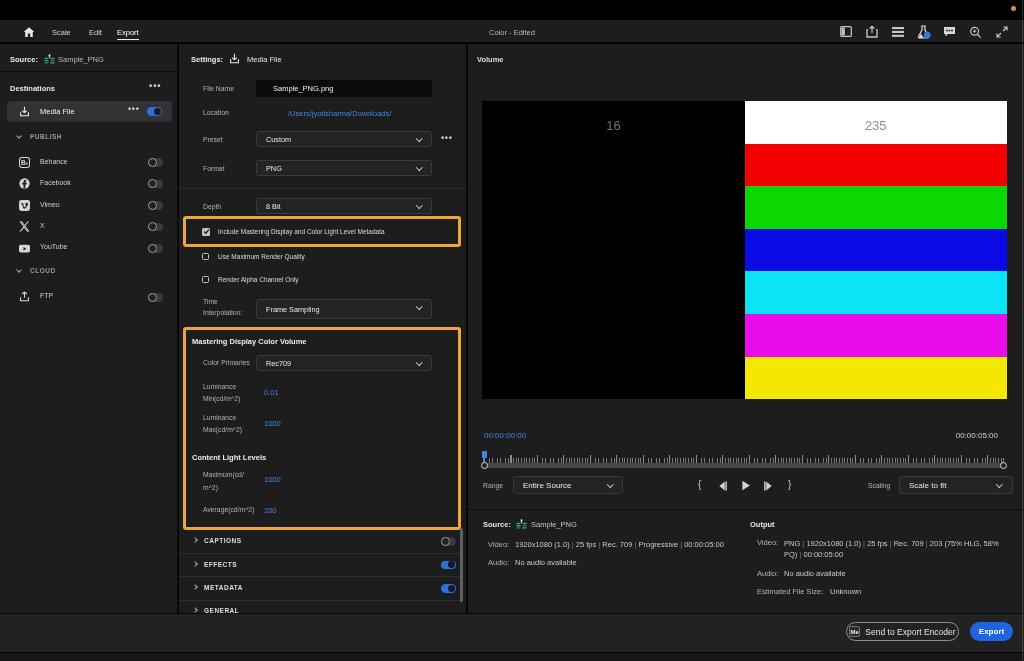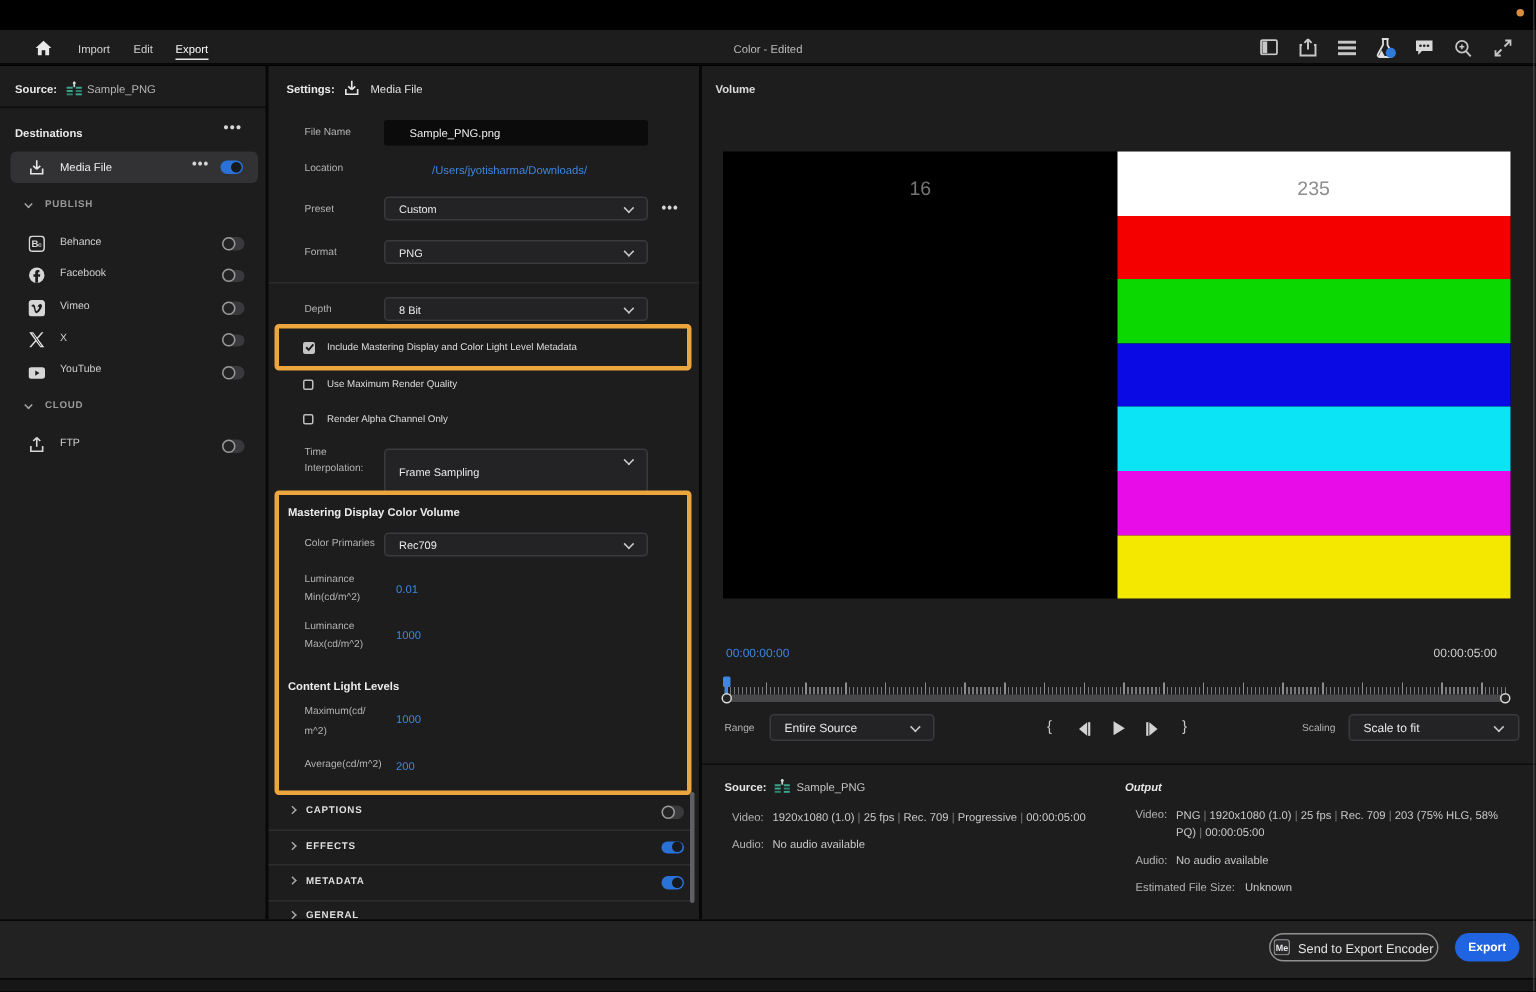--- a/index.html
+++ b/index.html
@@ -36,21 +36,21 @@
 <div id="app">
 
   <div class="abs" style="left:0;top:0;width:1024px;height:20px;background:#000;"></div>
   <div class="abs" style="left:1011px;top:6px;width:5px;height:5px;border-radius:50%;background:#d98e3f;"></div>
 
   <div class="abs" style="left:0;top:20px;width:1024px;height:23px;background:#1d1d1e;border-bottom:1px solid #070707;"></div>
   <div id="hdr">
     <svg class="ico" style="left:23px;top:25.5px;" width="12" height="12" viewBox="0 0 16 16">
       <path d="M8 1.6 L15 8 H13 V14.5 H9.6 V10 H6.4 V14.5 H3 V8 H1 Z" fill="#e8e8e8"></path>
     </svg>
-    <div class="abs" style="left:52px;top:27.8px;color:#d2d2d2;font-size:7.5px;">Import</div>
+    <div class="abs" style="left:52px;top:27.8px;color:#d2d2d2;font-size:7.5px;">Scale</div>
     <div class="abs" style="left:89px;top:27.8px;color:#d2d2d2;font-size:7.5px;">Edit</div>
     <div class="abs" style="left:117px;top:27.8px;color:#ffffff;font-size:7.5px;">Export</div>
     <div class="abs" style="left:117px;top:38.5px;width:22px;height:1.2px;background:#e9e9e9;"></div>
     <div class="abs" style="left:512px;top:28px;transform:translateX(-50%);color:#bcbcbc;font-size:7.5px;">Color - Edited</div>
 
     <svg class="ico" style="left:840px;top:26px;" width="12" height="11" viewBox="0 0 12 11">
       <rect x="0.7" y="0.7" width="10.6" height="9.6" rx="1" fill="none" stroke="#c6c6c6" stroke-width="1.2"></rect>
       <rect x="1.6" y="1.6" width="3.2" height="7.8" fill="#c6c6c6"></rect>
     </svg>
     <svg class="ico" style="left:866px;top:25px;" width="12" height="13" viewBox="0 0 12 13">
@@ -201,21 +201,21 @@
     <div class="cbl" style="left:218px;top:228.3px;">Include Mastering Display and Color Light Level Metadata</div>
 
     <div class="cb" style="left:202px;top:252.5px;"></div>
     <div class="cbl" style="left:218px;top:252.8px;">Use Maximum Render Quality</div>
 
     <div class="cb" style="left:202px;top:276px;"></div>
     <div class="cbl" style="left:218px;top:275.8px;">Render Alpha Channel Only</div>
 
     <div class="lab" style="left:203px;top:297.6px;">Time</div>
     <div class="lab" style="left:203px;top:308.6px;">Interpolation:</div>
-    <div class="dd" style="left:256px;top:299px;width:176px;height:31px;">Frame Sampling</div>
+    <div class="dd" style="left:256px;top:299px;width:176px;height:20px;">Frame Sampling</div>
     <div class="chev" style="left:417px;top:304px;"></div>
 
     <div class="abs" style="left:183px;top:327px;width:278px;height:203px;border:3px solid #eca63d;border-radius:3px;"></div>
     <div class="abs b" style="left:192px;top:336.7px;color:#ececec;font-size:7.5px;">Mastering Display Color Volume</div>
 
     <div class="lab" style="left:203px;top:359.1px;">Color Primaries</div>
     <div class="dd" style="left:256px;top:355px;width:176px;height:16px;">Rec709</div>
     <div class="chev" style="left:417px;top:360px;"></div>
 
     <div class="lab" style="left:203px;top:382.6px;">Luminance</div>
@@ -316,21 +316,21 @@
       <rect x="0.5" y="9" width="4.4" height="1.4" fill="#2f8471"></rect>
       <rect x="7.1" y="9" width="4.4" height="1.4" fill="#3aa88e"></rect>
     </svg>
     <div class="abs" style="left:531px;top:520.4px;color:#c3c3c3;font-size:7.5px;">Sample_PNG</div>
 
     <div class="infl" style="left:488px;top:539.7px;">Video:</div>
     <div class="inf" style="left:515px;top:539.7px;">1920x1080 (1.0) <span style="color:#7a7a7a;">|</span> 25 fps <span style="color:#7a7a7a;">|</span> Rec. 709 <span style="color:#7a7a7a;">|</span> Progressive <span style="color:#7a7a7a;">|</span> 00:00:05:00</div>
     <div class="infl" style="left:488px;top:557.7px;">Audio:</div>
     <div class="inf" style="left:515px;top:557.7px;">No audio available</div>
 
-    <div class="abs b" style="left:750px;top:519.7px;color:#e6e6e6;font-size:7.5px;font-style:italic;">Output</div>
+    <div class="abs b" style="left:750px;top:519.7px;color:#e6e6e6;font-size:7.5px;">Output</div>
     <div class="infl" style="left:757px;top:538.4px;">Video:</div>
     <div class="inf" style="left:784px;top:537.8px;width:216px;line-height:11.2px;">PNG <span style="color:#7a7a7a;">|</span> 1920x1080 (1.0) <span style="color:#7a7a7a;">|</span> 25 fps <span style="color:#7a7a7a;">|</span> Rec. 709 <span style="color:#7a7a7a;">|</span> 203 (75% HLG, 58% PQ) <span style="color:#7a7a7a;">|</span> 00:00:05:00</div>
     <div class="infl" style="left:757px;top:568.7px;">Audio:</div>
     <div class="inf" style="left:784px;top:568.7px;">No audio available</div>
     <div class="infl" style="left:757px;top:586.7px;">Estimated File Size:</div>
     <div class="inf" style="left:830px;top:586.7px;text-align:center;">Unknown</div>
   </div>
 
   <div class="abs" style="left:0;top:613px;width:1024px;height:39px;background:#222223;border-top:1px solid #060606;"></div>
   <div id="bottombar">

